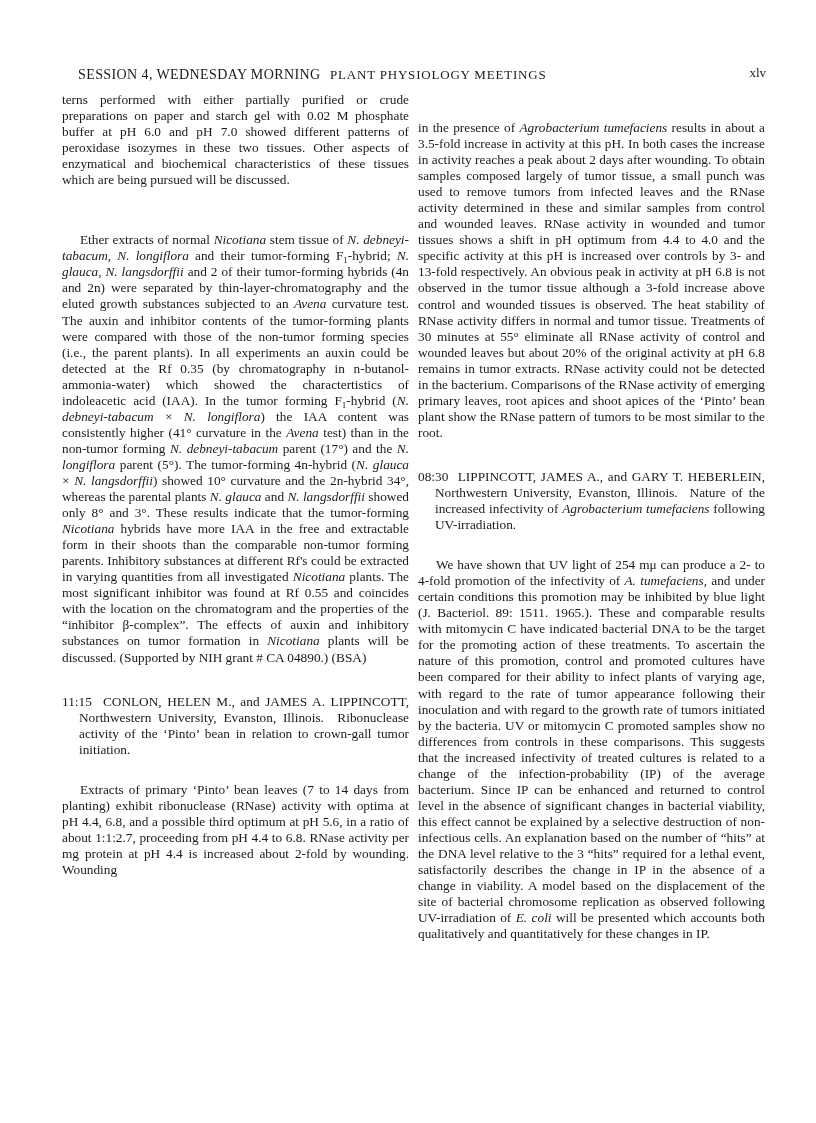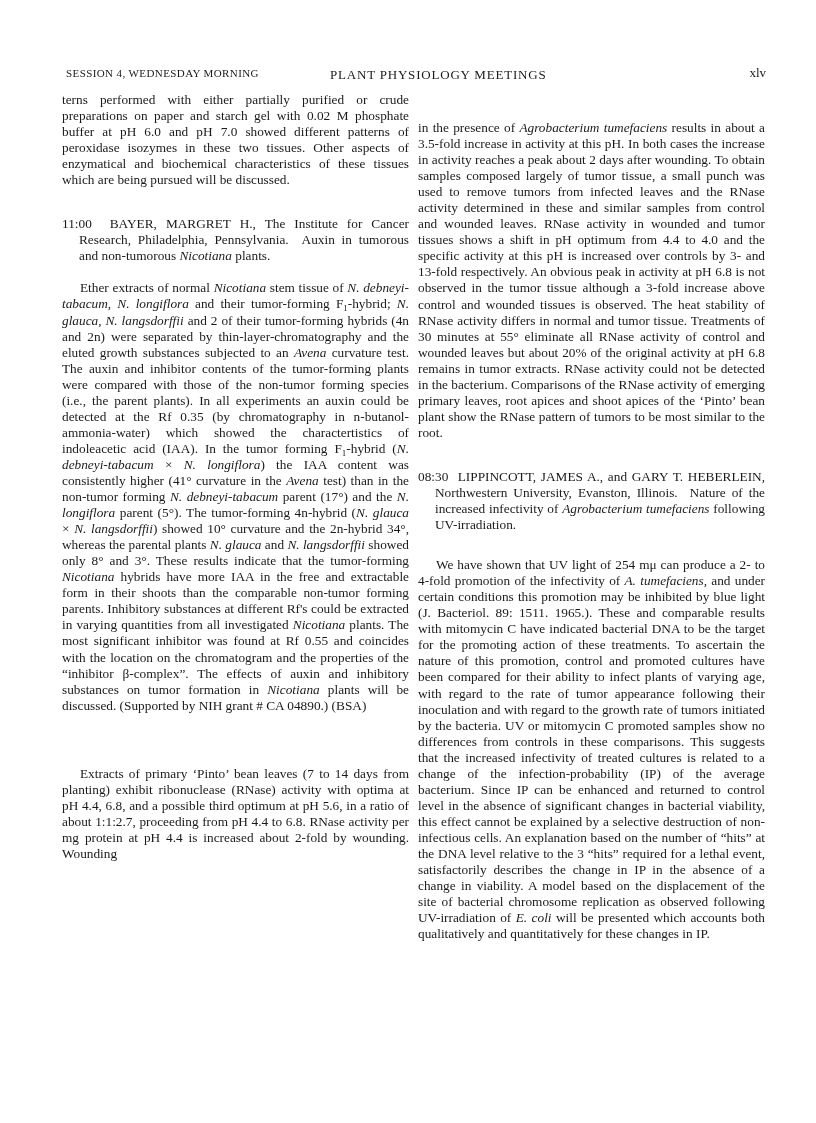--- a/index.html
+++ b/index.html
@@ -5,21 +5,21 @@
     html, body { margin: 0; padding: 0; background: #ffffff; }
     body {
       width: 816px; height: 1123px; position: relative; overflow: hidden;
       font-family: "Liberation Serif", "DejaVu Serif", serif;
       color: #1a1a1a;
     }
     .header {
       position: absolute; top: 67px; left: 62px; width: 704px; height: 16px;
       font-size: 10.5px; letter-spacing: 0.4px;
     }
-    .header .left { position: absolute; left: 4px; top: 0; font-variant: small-caps; text-transform: uppercase; font-size: 11px; }
+    .header .left { position: absolute; left: 16px; top: 0; font-variant: small-caps; text-transform: uppercase; font-size: 14px; }
     .header .center { position: absolute; left: 268px; top: 0; text-transform: uppercase; font-size: 13px; letter-spacing: 0.8px; }
     .header .right { position: absolute; right: 0; top: -2px; font-size: 13px; letter-spacing: 0; }
     .col {
       position: absolute; top: 92px; width: 347px;
       font-size: 13.3px; line-height: 16.05px; text-align: justify;
     }
     .col.left { left: 62px; }
     .col.right { left: 418px; margin-top: 28px; }
     .col p { margin: 0; }
     .indent { text-indent: 18px; }
@@ -39,35 +39,33 @@
   <span class="left">SESSION 4, WEDNESDAY MORNING</span>
   <span class="center">PLANT PHYSIOLOGY MEETINGS</span>
   <span class="right">xlv</span>
 </div>
 
 <div class="col left">
   <p>terns performed with either partially purified or crude preparations on paper and starch gel with 0.02 M phosphate buffer at pH 6.0 and pH 7.0 showed different patterns of peroxidase isozymes in these two tissues. Other aspects of enzymatical and biochemical characteristics of these tissues which are being pursued will be discussed.</p>
 
   <div class="gap-lg"></div>
 
-  <p class="abstract-title">
-    <span>11:00</span>&nbsp;
-    <span>BAYER, MARGRET H.,</span>
-    <span>The Institute for Cancer Research, Philadelphia, Pennsylvania.</span>&nbsp;
-    <span>Auxin in tumorous and non-tumorous</span>
-    <i>Nicotiana</i>
-    <span>plants.</span>
-  </p>
 
   <div class="gap-sm"></div>
 
   <p class="indent"><span>Ether extracts of normal </span><i>Nicotiana</i><span> stem tissue of </span><i>N. debneyi-tabacum, N. longiflora</i><span> and their tumor-forming F</span><sub>1</sub><span>-hybrid; </span><i>N. glauca, N. langsdorffii</i><span> and 2 of their tumor-forming hybrids (4n and 2n) were separated by thin-layer-chromatography and the eluted growth substances subjected to an </span><i>Avena</i><span> curvature test. The auxin and inhibitor contents of the tumor-forming plants were compared with those of the non-tumor forming species (i.e., the parent plants). In all experiments an auxin could be detected at the Rf 0.35 (by chromatography in n-butanol-ammonia-water) which showed the charactertistics of indoleacetic acid (IAA). In the tumor forming F</span><sub>1</sub><span>-hybrid (</span><i>N. debneyi-tabacum</i><span> × </span><i>N. longiflora</i><span>) the IAA content was consistently higher (41° curvature in the </span><i>Avena</i><span> test) than in the non-tumor forming </span><i>N. debneyi-tabacum</i><span> parent (17°) and the </span><i>N. longiflora</i><span> parent (5°). The tumor-forming 4n-hybrid (</span><i>N. glauca</i><span> × </span><i>N. langsdorffii</i><span>) showed 10° curvature and the 2n-hybrid 34°, whereas the parental plants </span><i>N. glauca</i><span> and </span><i>N. langsdorffii</i><span> showed only 8° and 3°. These results indicate that the tumor-forming </span><i>Nicotiana</i><span> hybrids have more IAA in the free and extractable form in their shoots than the comparable non-tumor forming parents. Inhibitory substances at different Rf's could be extracted in varying quantities from all investigated </span><i>Nicotiana</i><span> plants. The most significant inhibitor was found at Rf 0.55 and coincides with the location on the chromatogram and the properties of the “inhibitor β-complex”. The effects of auxin and inhibitory substances on tumor formation in </span><i>Nicotiana</i><span> plants will be discussed. (Supported by NIH grant # CA 04890.) (BSA)</span></p>
 
   <div class="gap-lg"></div>
 
+  <p class="abstract-title">
+    <span>11:15</span>&nbsp;
+    <span>CONLON, HELEN M., and JAMES A. LIPPINCOTT,</span>
+    <span>Northwestern University, Evanston, Illinois.</span>&nbsp;
+    <span>Ribonuclease activity of the ‘Pinto’ bean in relation to crown-gall tumor initiation.</span>
+  </p>
 
   <div class="gap-md"></div>
 
   <p class="indent">Extracts of primary ‘Pinto’ bean leaves (7 to 14 days from planting) exhibit ribonuclease (RNase) activity with optima at pH 4.4, 6.8, and a possible third optimum at pH 5.6, in a ratio of about 1:1:2.7, proceeding from pH 4.4 to 6.8. RNase activity per mg protein at pH 4.4 is increased about 2-fold by wounding. Wounding</p>
 </div>
 
 <div class="col right">
   <p><span>in the presence of </span><i>Agrobacterium tumefaciens</i><span> results in about a 3.5-fold increase in activity at this pH. In both cases the increase in activity reaches a peak about 2 days after wounding. To obtain samples composed largely of tumor tissue, a small punch was used to remove tumors from infected leaves and the RNase activity determined in these and similar samples from control and wounded leaves. RNase activity in wounded and tumor tissues shows a shift in pH optimum from 4.4 to 4.0 and the specific activity at this pH is increased over controls by 3- and 13-fold respectively. An obvious peak in activity at pH 6.8 is not observed in the tumor tissue although a 3-fold increase above control and wounded tissues is observed. The heat stability of RNase activity differs in normal and tumor tissue. Treatments of 30 minutes at 55° eliminate all RNase activity of control and wounded leaves but about 20% of the original activity at pH 6.8 remains in tumor extracts. RNase activity could not be detected in the bacterium. Comparisons of the RNase activity of emerging primary leaves, root apices and shoot apices of the ‘Pinto’ bean plant show the RNase pattern of tumors to be most similar to the root.</span></p>
 
   <div class="gap-lg"></div>

